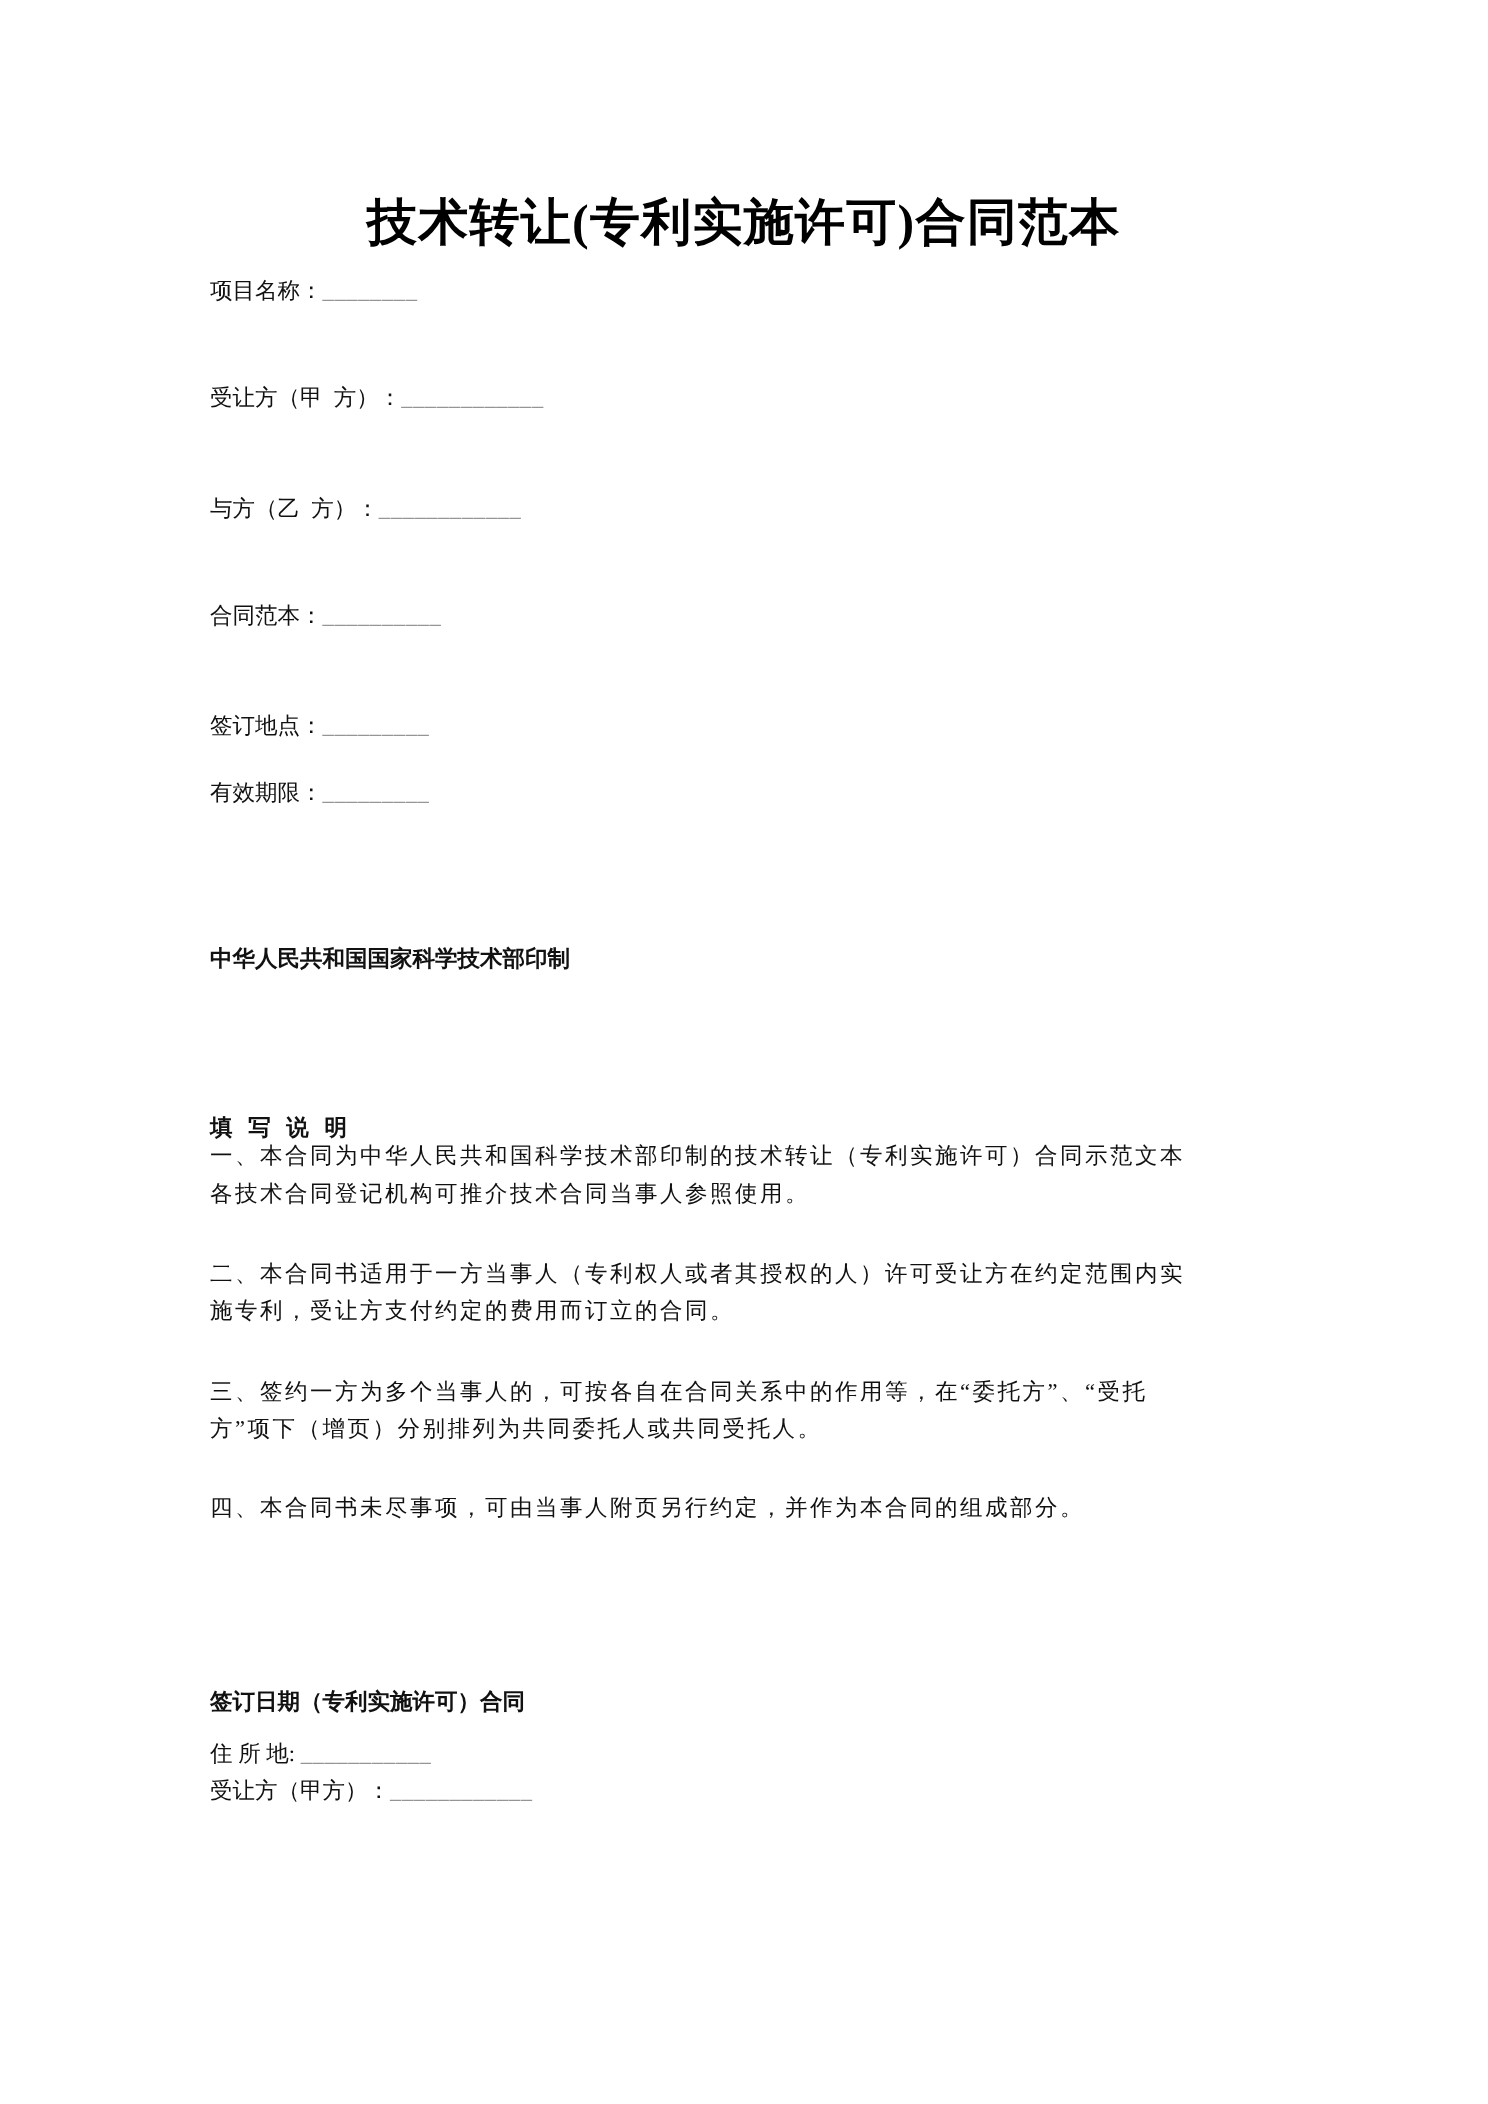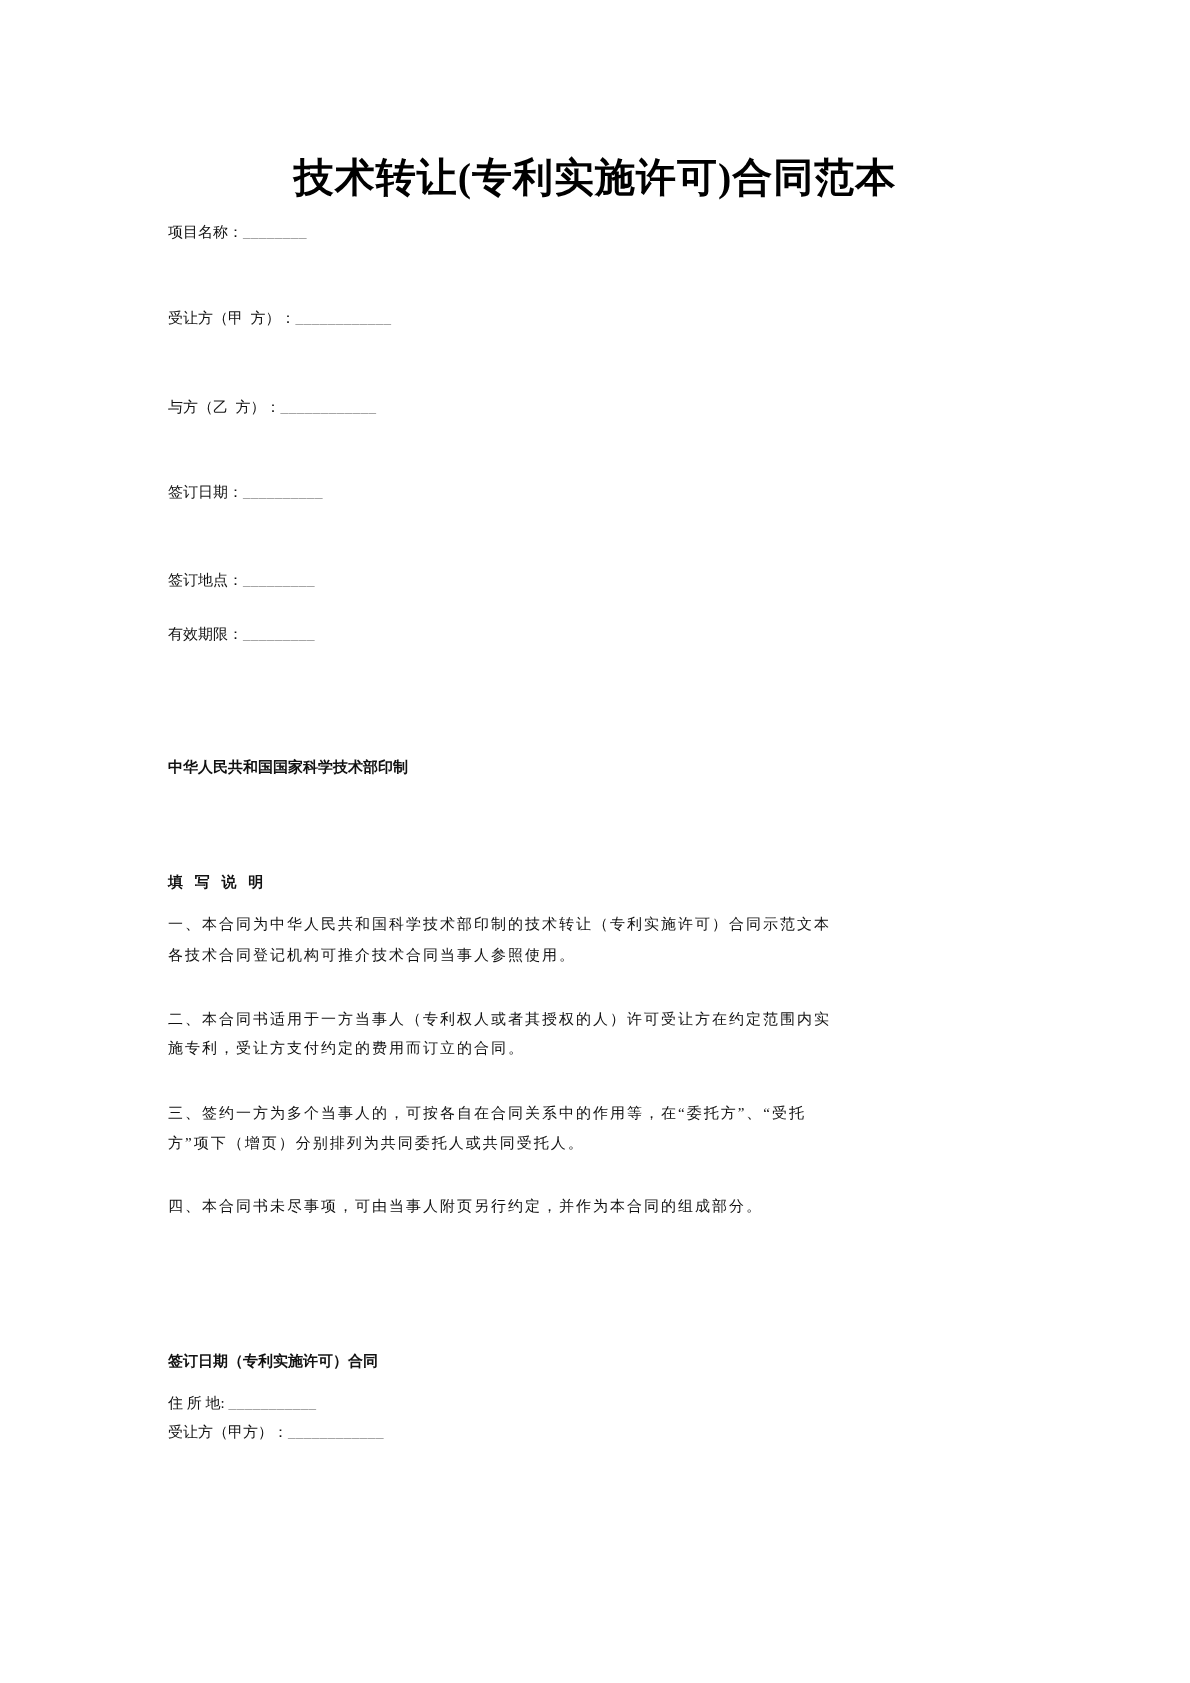--- a/index.html
+++ b/index.html
@@ -22,21 +22,21 @@
     text-align: center;
     font-size: 40px;
     font-weight: 700;
     letter-spacing: 1px;
     color: #000000;
     white-space: pre;
   }
   .t-line {
     position: absolute;
     left: 168px;
-    font-size: 15px;
+    font-size: 18px;
     line-height: 24px;
     color: #111111;
     white-space: pre;
   }
   .t-line .blank {
     color: #8c8c8c;
     letter-spacing: 0.5px;
   }
   .para {
     letter-spacing: 2px;
@@ -55,29 +55,29 @@
 <div class="page">
 
   <h1 class="doc-title">技术转让(专利实施许可)合同范本</h1>
 
   <div class="t-line" style="top:220px"><span>项目名称：</span><span class="blank">________</span></div>
 
   <div class="t-line" style="top:306px"><span>受让方（甲  方）：</span><span class="blank">____________</span></div>
 
   <div class="t-line" style="top:395px"><span>与方（乙  方）：</span><span class="blank">____________</span></div>
 
-  <div class="t-line" style="top:480px"><span>签订日期：</span><span class="blank">__________</span></div>
+  <div class="t-line" style="top:480px"><span>合同范本：</span><span class="blank">__________</span></div>
 
   <div class="t-line" style="top:568px"><span>签订地点：</span><span class="blank">_________</span></div>
 
   <div class="t-line" style="top:622px"><span>有效期限：</span><span class="blank">_________</span></div>
 
   <div class="t-line bold-ish" style="top:755px">中华人民共和国国家科学技术部印制</div>
 
-  <div class="t-line bold-ish section-heading" style="top:870px">填 写 说 明</div>
+  <div class="t-line bold-ish section-heading" style="top:890px">填 写 说 明</div>
 
   <div class="t-line para" style="top:912px">一、本合同为中华人民共和国科学技术部印制的技术转让（专利实施许可）合同示范文本</div>
   <div class="t-line para" style="top:943px">各技术合同登记机构可推介技术合同当事人参照使用。</div>
 
   <div class="t-line para" style="top:1007px">二、本合同书适用于一方当事人（专利权人或者其授权的人）许可受让方在约定范围内实</div>
   <div class="t-line para" style="top:1101px">三、签约一方为多个当事人的，可按各自在合同关系中的作用等，在“委托方”、“受托</div>
 
   <div class="t-line para" style="top:1036px">施专利，受让方支付约定的费用而订立的合同。</div>
   <div class="t-line para" style="top:1194px">四、本合同书未尽事项，可由当事人附页另行约定，并作为本合同的组成部分。</div>
 

